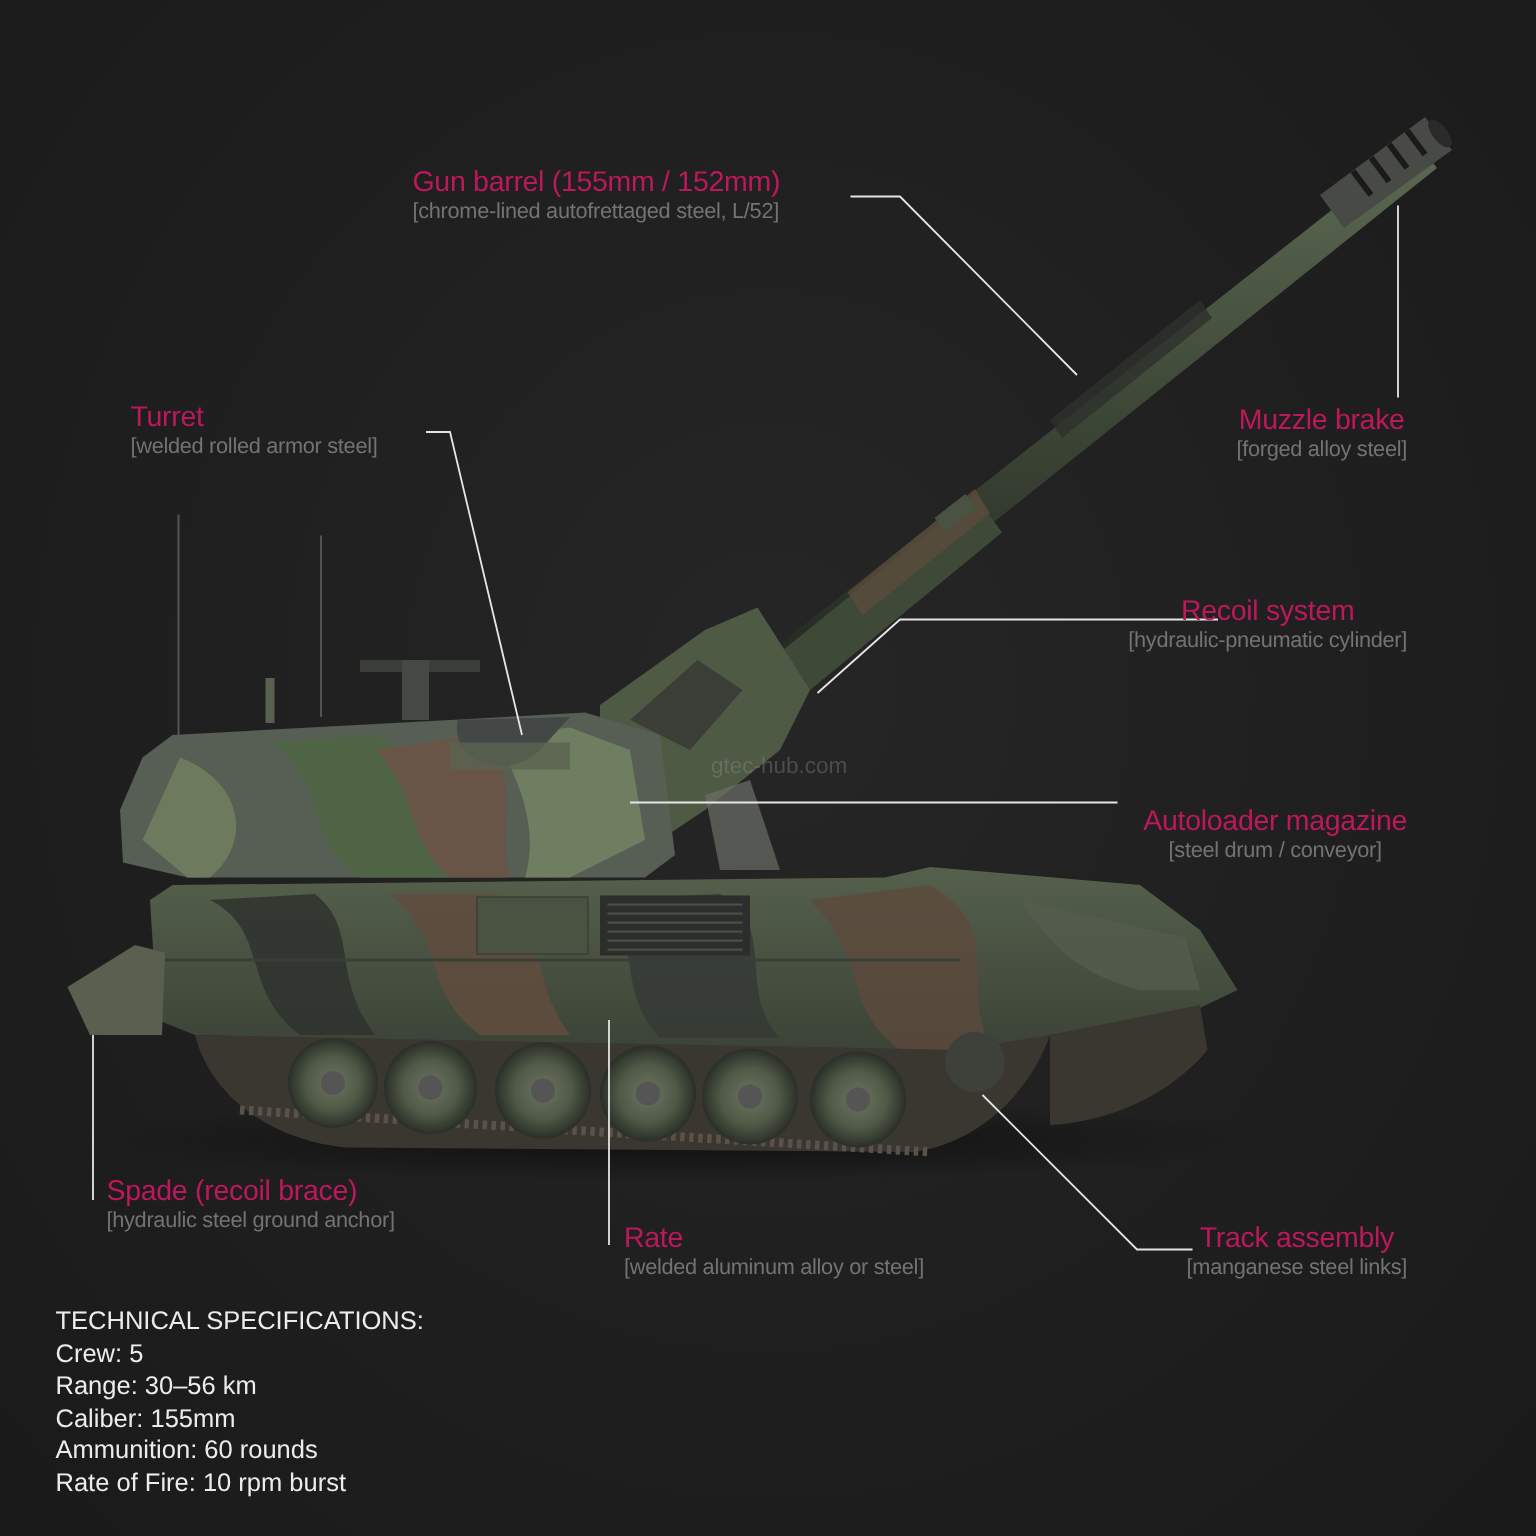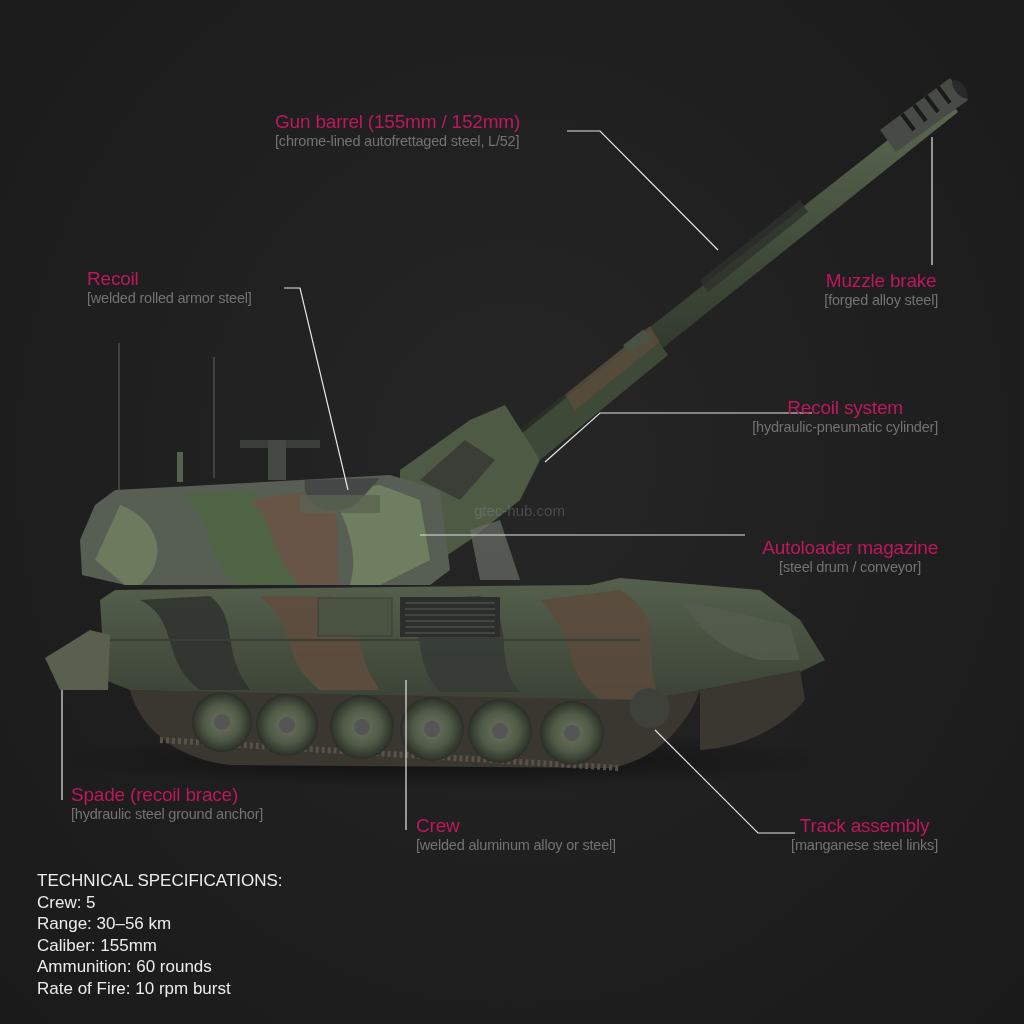--- a/index.html
+++ b/index.html
@@ -142,21 +142,21 @@
   </svg>
 
   <div class="watermark">gtec-hub.com</div>
 
   <div class="label" style="left:275px; top:112px;">
     <span class="title">Gun barrel (155mm / 152mm)</span>
     <span class="sub">[chrome-lined autofrettaged steel, L/52]</span>
   </div>
 
   <div class="label" style="left:87px; top:269px;">
-    <span class="title">Recoil</span>
+    <span class="title">Turret</span>
     <span class="sub">[welded rolled armor steel]</span>
   </div>
 
   <div class="label right" style="right:86px; top:271px;">
     <span class="title">Muzzle brake</span>
     <span class="sub">[forged alloy steel]</span>
   </div>
 
   <div class="label right" style="right:86px; top:398px;">
     <span class="title">Recoil system</span>
@@ -167,21 +167,21 @@
     <span class="title">Autoloader magazine</span>
     <span class="sub">[steel drum / conveyor]</span>
   </div>
 
   <div class="label" style="left:71px; top:785px;">
     <span class="title">Spade (recoil brace)</span>
     <span class="sub">[hydraulic steel ground anchor]</span>
   </div>
 
   <div class="label" style="left:416px; top:816px;">
-    <span class="title">Crew</span>
+    <span class="title">Rate</span>
     <span class="sub">[welded aluminum alloy or steel]</span>
   </div>
 
   <div class="label right" style="right:86px; top:816px;">
     <span class="title">Track assembly</span>
     <span class="sub">[manganese steel links]</span>
   </div>
 
   <div class="specs">
     <div>TECHNICAL SPECIFICATIONS:</div>

